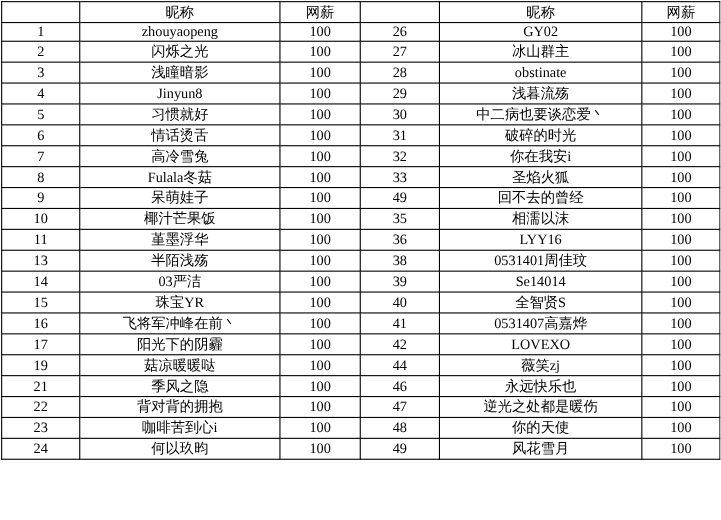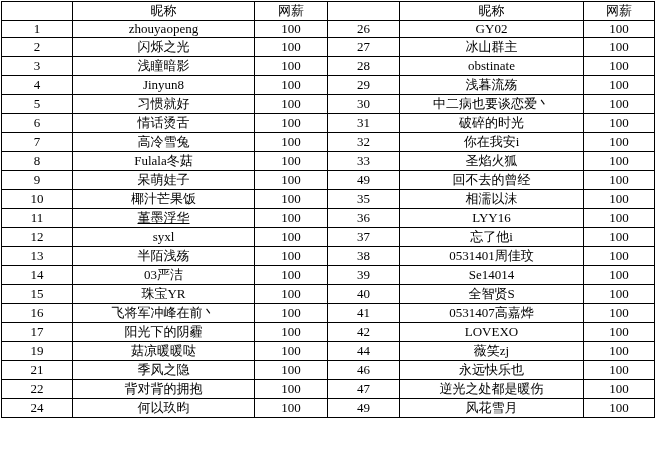--- a/index.html
+++ b/index.html
@@ -21,21 +21,21 @@
     padding: 0 2px;
     text-align: center;
     vertical-align: middle;
     font-family: "Liberation Serif", "DejaVu Serif", serif;
     font-size: 13px;
     font-weight: normal;
     color: #000000;
     white-space: nowrap;
     overflow: hidden;
   }
-  .u { text-decoration: underline; }
+  .u { }
 </style>
 </head>
 <body>
 
 <table class="roster">
   <colgroup>
     <col style="width:71px">
     <col style="width:182px">
     <col style="width:73px">
     <col style="width:72px">
@@ -135,28 +135,20 @@
       </tr>
       <tr>
         <td>11</td>
         <td><span class="u">堇墨浮华</span></td>
         <td>100</td>
         <td>36</td>
         <td>LYY16</td>
         <td>100</td>
       </tr>
       <tr>
-        <td>12</td>
-        <td>syxl</td>
-        <td>100</td>
-        <td>37</td>
-        <td>忘了他i</td>
-        <td>100</td>
-      </tr>
-      <tr>
         <td>13</td>
         <td>半陌浅殇</td>
         <td>100</td>
         <td>38</td>
         <td>0531401周佳玟</td>
         <td>100</td>
       </tr>
       <tr>
         <td>14</td>
         <td>03严洁</td>
@@ -204,20 +196,28 @@
         <td>46</td>
         <td>永远快乐也</td>
         <td>100</td>
       </tr>
       <tr>
         <td>22</td>
         <td>背对背的拥抱</td>
         <td>100</td>
         <td>47</td>
         <td>逆光之处都是暖伤</td>
+        <td>100</td>
+      </tr>
+      <tr>
+        <td>23</td>
+        <td>咖啡苦到心i</td>
+        <td>100</td>
+        <td>48</td>
+        <td>你的天使</td>
         <td>100</td>
       </tr>
       <tr>
         <td>24</td>
         <td>何以玖昀</td>
         <td>100</td>
         <td>49</td>
         <td>风花雪月</td>
         <td>100</td>
       </tr>

